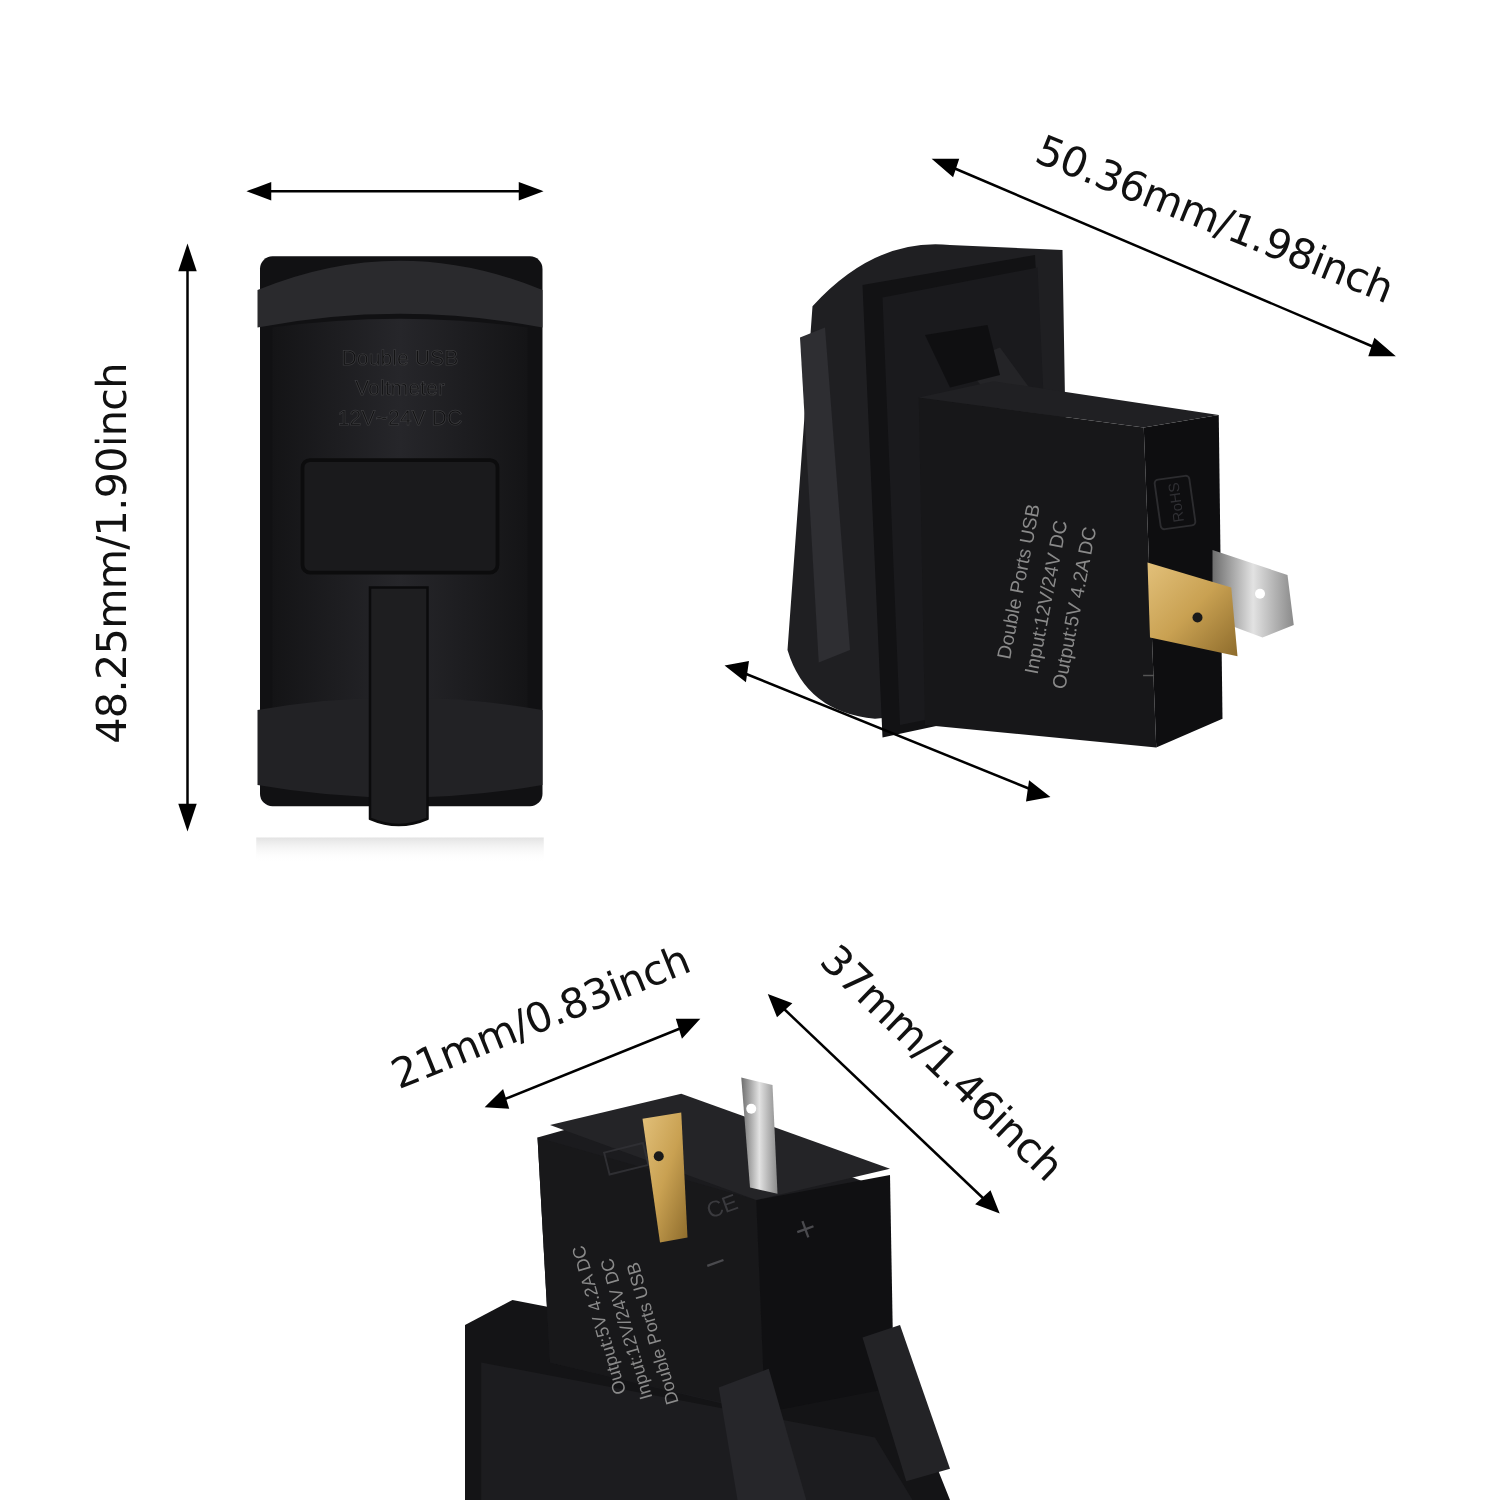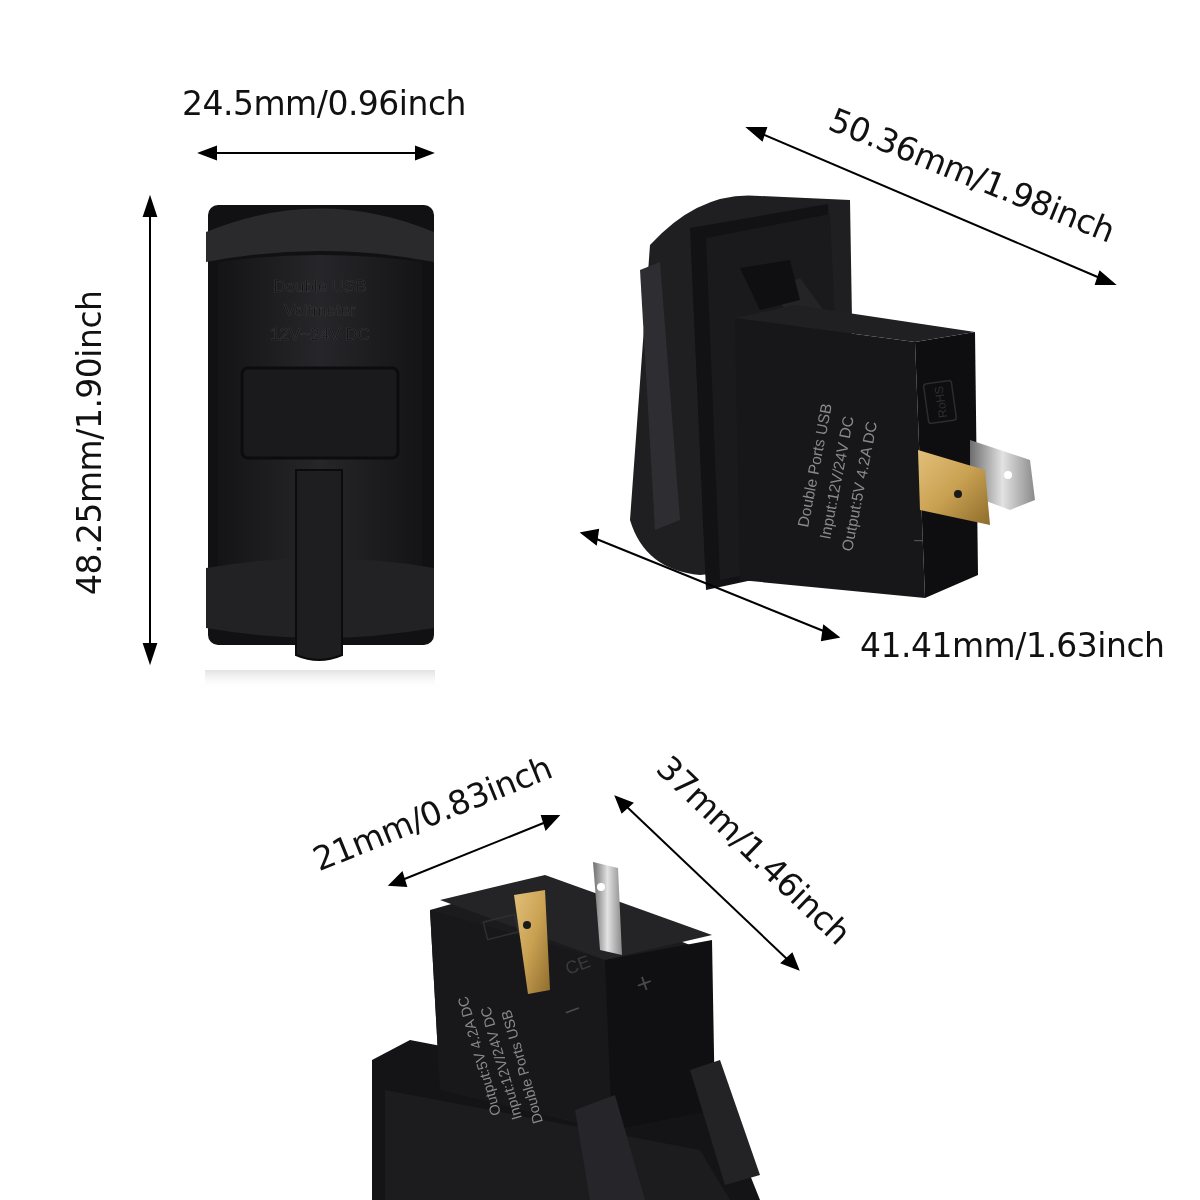--- a/index.html
+++ b/index.html
@@ -143,25 +143,23 @@
       <polygon points="558,816 546,829 542,816"></polygon>
     </g>
 
     <g stroke="#000" stroke-width="2" fill="#000">
       <line x1="626" y1="806" x2="788" y2="960"></line>
       <polygon points="616,797 632,803 622,812"></polygon>
       <polygon points="798,969 782,963 792,954"></polygon>
     </g>
   </svg>
 
-  <div class="dim-label" style="left:182px;top:84px;">24.5mm/0.96inch</div>
 
   <div class="dim-label" style="left:70px;top:595px;transform:rotate(-90deg);">48.25mm/1.90inch</div>
 
   <div class="dim-label" style="left:838px;top:100px;transform:rotate(22deg);">50.36mm/1.98inch</div>
 
-  <div class="dim-label" style="left:860px;top:626px;">41.41mm/1.63inch</div>
 
   <div class="dim-label" style="left:322px;top:840px;transform:rotate(-22deg);transform-origin:left bottom;">21mm/0.83inch</div>
 
   <div class="dim-label" style="left:676px;top:748px;transform:rotate(44deg);">37mm/1.46inch</div>
 
 </div>
 
 </body></html>

